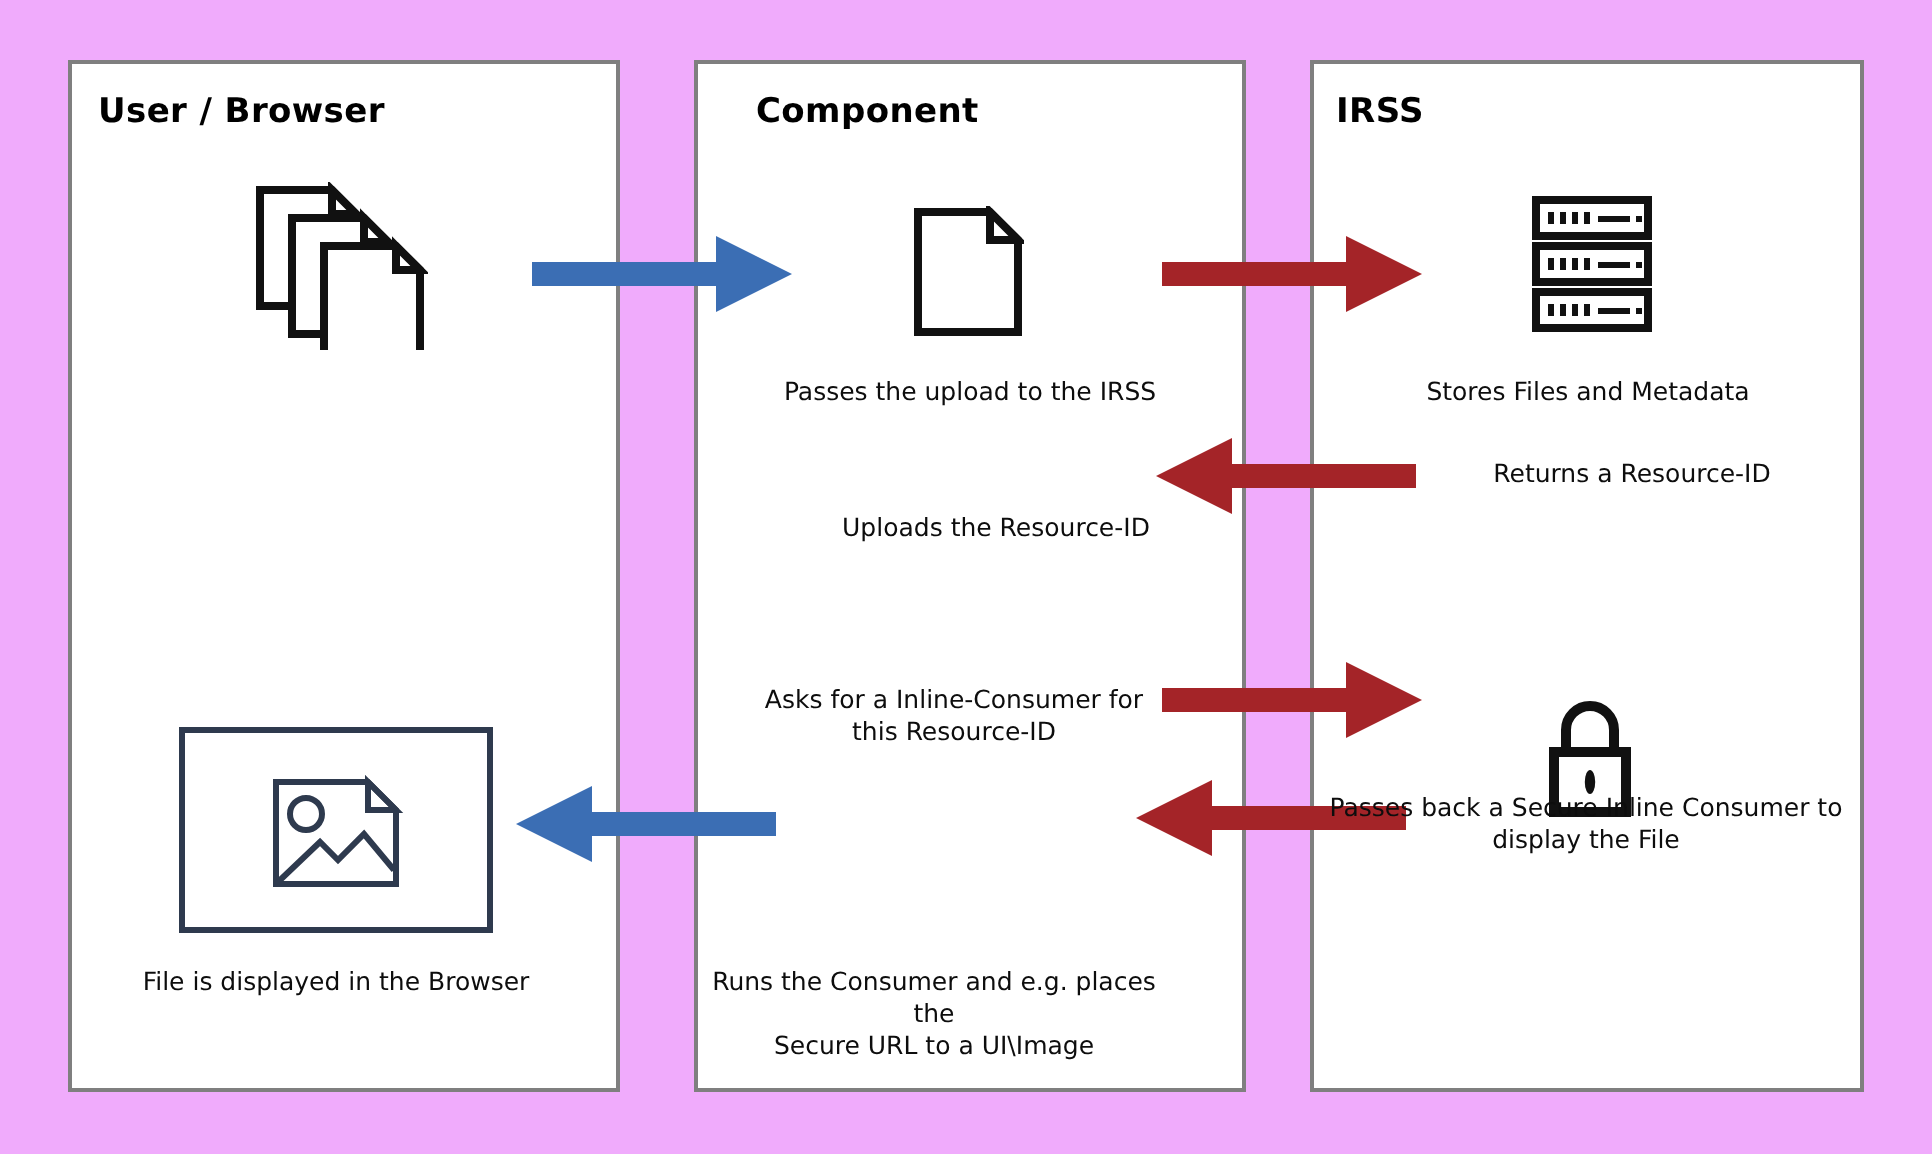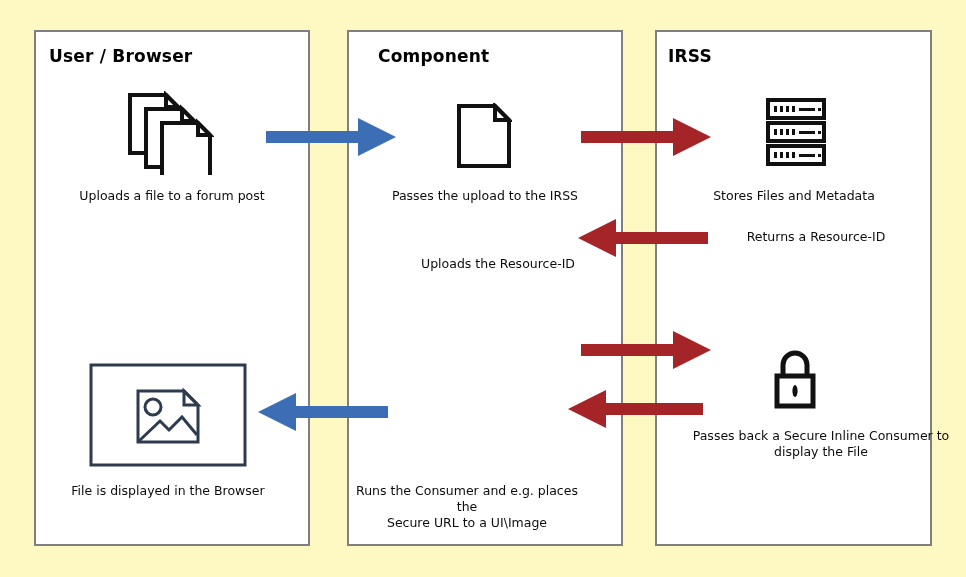--- a/index.html
+++ b/index.html
@@ -4,21 +4,21 @@
 <style>
   html, body {
     margin: 0;
     padding: 0;
     background: #ffffff;
   }
   #canvas {
     position: relative;
     width: 966px;
     height: 577px;
-    background: #fef9c3;
+    background: #f0abfc;
     font-family: "DejaVu Sans", "Liberation Sans", sans-serif;
     overflow: hidden;
   }
 
   
   .lane {
     position: absolute;
     box-sizing: border-box;
     border: 2px solid #7f7f7f;
     background: #ffffff;
@@ -167,32 +167,33 @@
       <path d="M135 13 H38 V0 L0 19 L38 38 V25 H135 Z" fill="#a42428"></path>
     </svg>
   </div>
 
   <div class="arrow" style="left:258px; top:393px;">
     <svg width="130" height="38" viewBox="0 0 130 38">
       <path d="M130 13 H38 V0 L0 19 L38 38 V25 H130 Z" fill="#3b6eb4"></path>
     </svg>
   </div>
 
-  <div class="caption" style="left:54px; top:188px; width:236px;">Uploads a file to a forum post</div>
 
   <div class="caption" style="left:366px; top:188px; width:238px;">Passes the upload to the IRSS</div>
 
   <div class="caption" style="left:716px; top:229px; width:200px;">Returns a Resource-ID</div>
 
   <div class="caption" style="left:676px; top:188px; width:236px;">Stores Files and Metadata</div>
 
   <div class="caption" style="left:398px; top:256px; width:200px;">Uploads the Resource-ID</div>
 
+  <div class="caption" style="left:378px; top:342px; width:198px;">Asks for a Inline-Consumer for
+this Resource-ID</div>
 
-  <div class="caption" style="left:664px; top:428px; width:258px;margin-left:28px;">Passes back a Secure Inline Consumer to
+  <div class="caption" style="left:664px; top:396px; width:258px;">Passes back a Secure Inline Consumer to
 display the File</div>
 
   <div class="caption" style="left:50px; top:483px; width:236px;">File is displayed in the Browser</div>
 
   <div class="caption" style="left:344px; top:483px; width:246px;">Runs the Consumer and e.g. places the
 Secure URL to a UI\Image</div>
 
 </div>
 
 </body></html>

